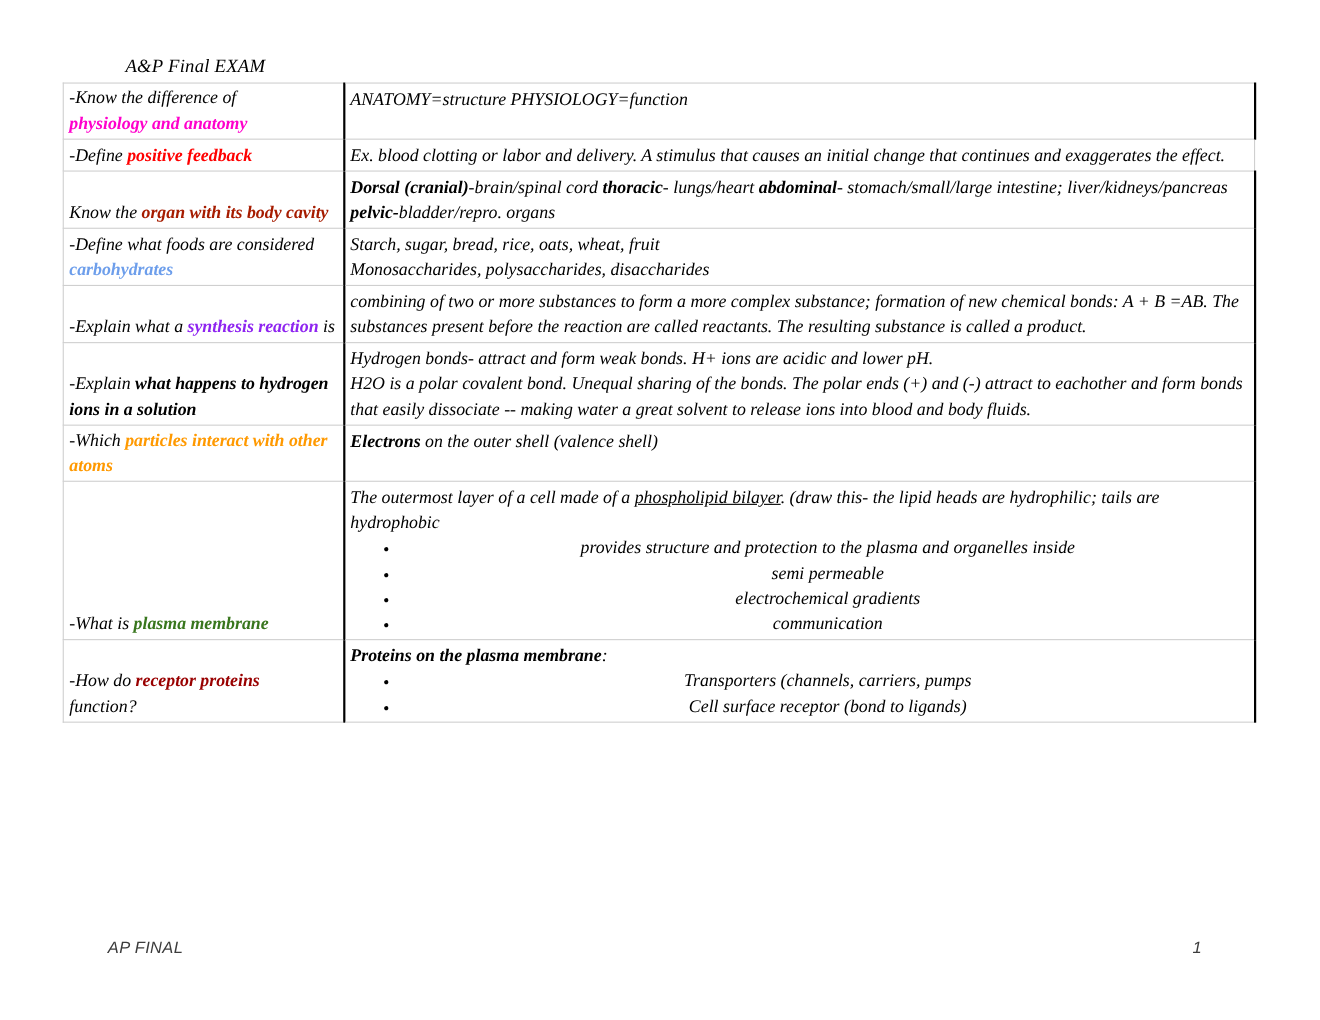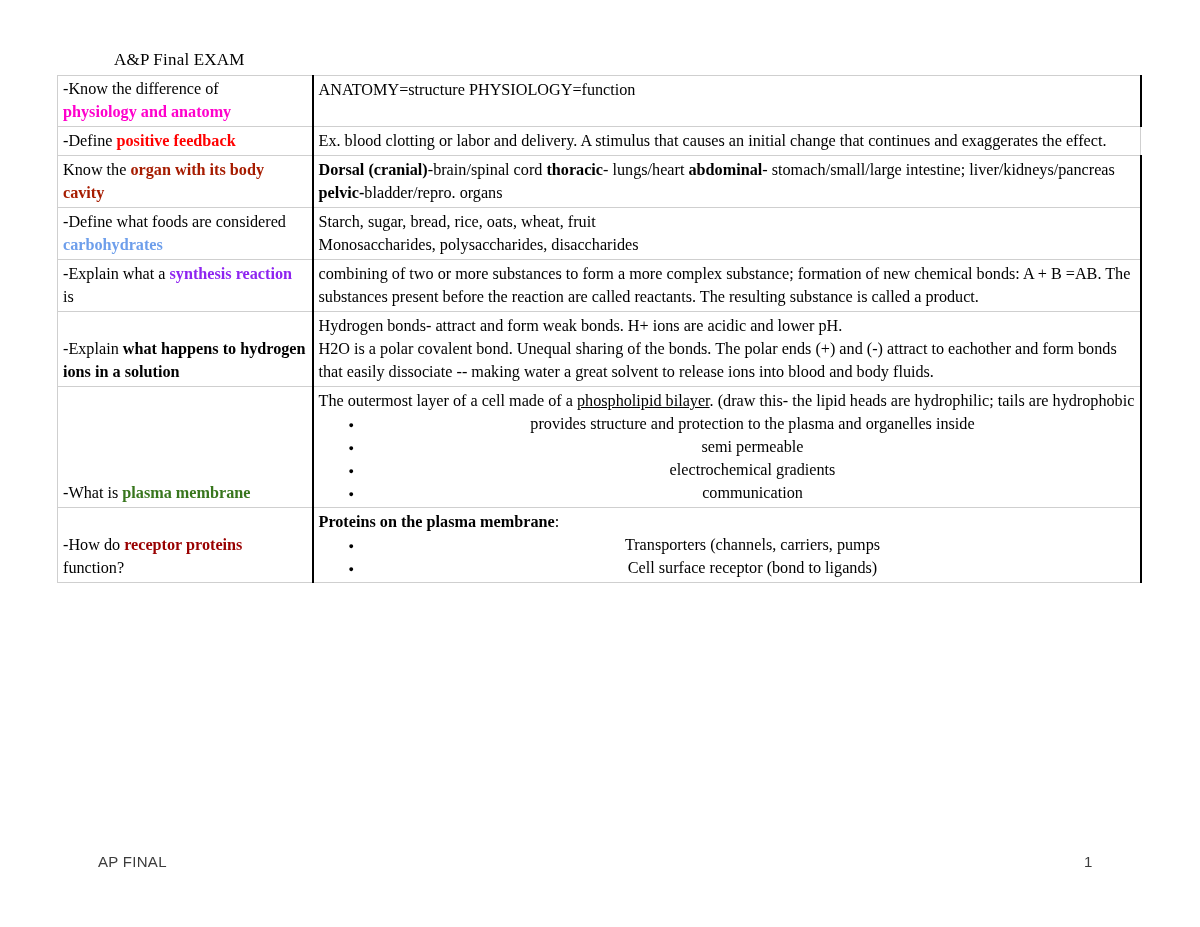--- a/index.html
+++ b/index.html
@@ -13,20 +13,21 @@
     font-family: "Liberation Serif", "DejaVu Serif", serif;
     color: #000000;
     position: relative;
     overflow: hidden;
   }
   .page {
     position: absolute;
     left: 0; top: 0;
     width: 1200px;
     height: 927px;
+    font-style: italic;
   }
   .doc-title {
     position: absolute;
     left: 114px;
     top: 50px;
     font-size: 17px;
     line-height: 20px;
     letter-spacing: 0.2px;
     white-space: nowrap;
   }
@@ -182,20 +183,28 @@
       <tr>
         <td class="q va-bottom">
           <p><span>-Explain </span><b>what happens to hydrogen ions in a solution</b></p>
         </td>
         <td class="a va-top">
           <p>Hydrogen bonds- attract and form weak bonds. H+ ions are acidic and lower pH.</p>
           <p>H2O is a polar covalent bond. Unequal sharing of the bonds. The polar ends (+) and (-) attract to eachother and form bonds that easily dissociate -- making water a great solvent to release ions into blood and body fluids.</p>
         </td>
       </tr>
 
+      <tr>
+        <td class="q va-bottom">
+          <p><span>-Which </span><span class="c-orange">particles interact with other atoms</span></p>
+        </td>
+        <td class="a va-bottom">
+          <p><b>Electrons</b><span> on the outer shell (valence shell)</span></p>
+        </td>
+      </tr>
 
       <tr>
         <td class="q va-bottom">
           <p><span>-What is </span><span class="c-green">plasma membrane</span></p>
         </td>
         <td class="a va-top">
           <p><span>The outermost layer of a cell made of a </span><span class="u">phospholipid bilayer</span><span>. (draw this- the lipid heads are hydrophilic; tails are hydrophobic</span></p>
           <ul class="bl">
             <li>provides structure and protection to the plasma and organelles inside</li>
             <li>semi permeable</li>

